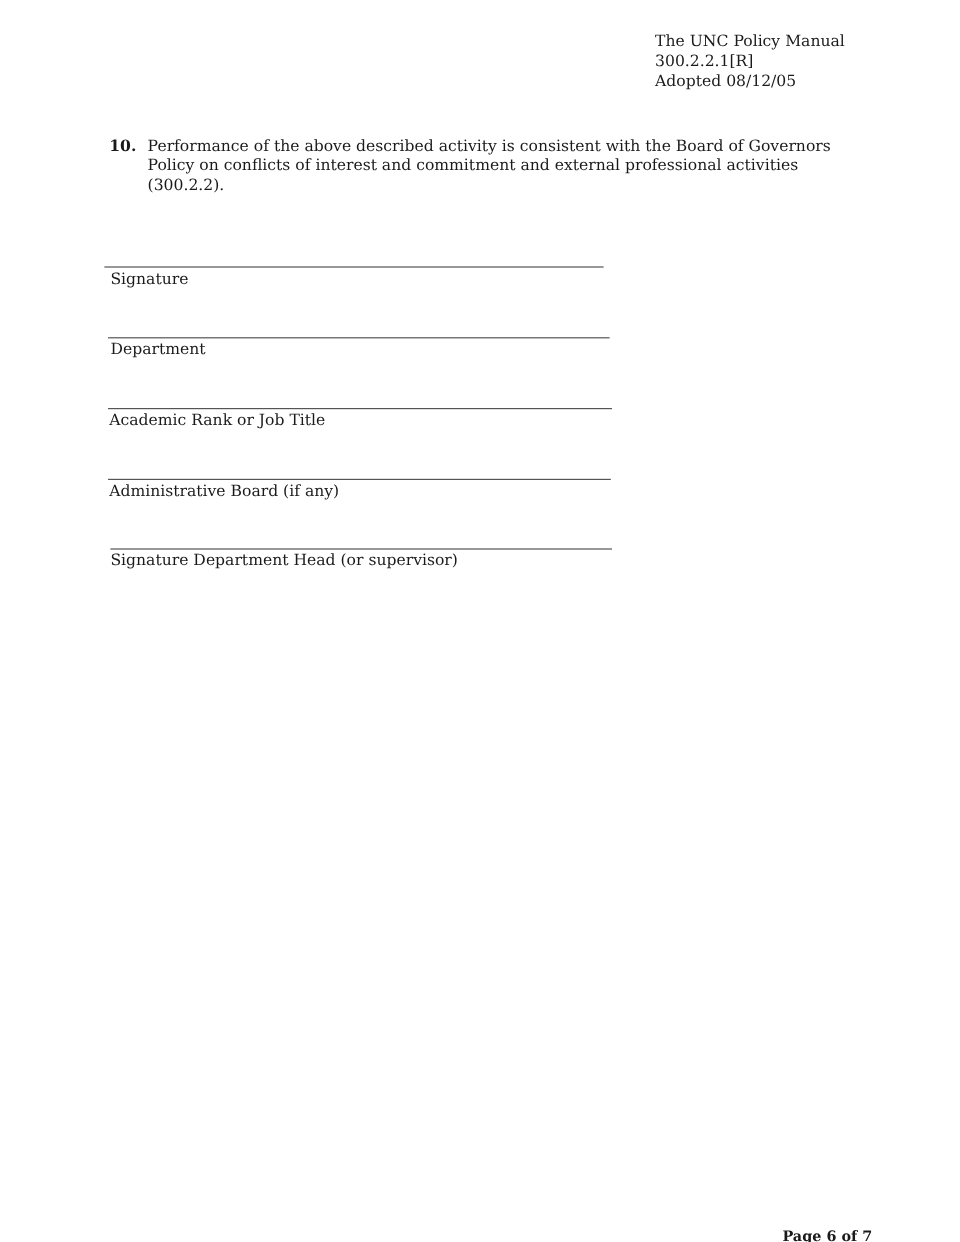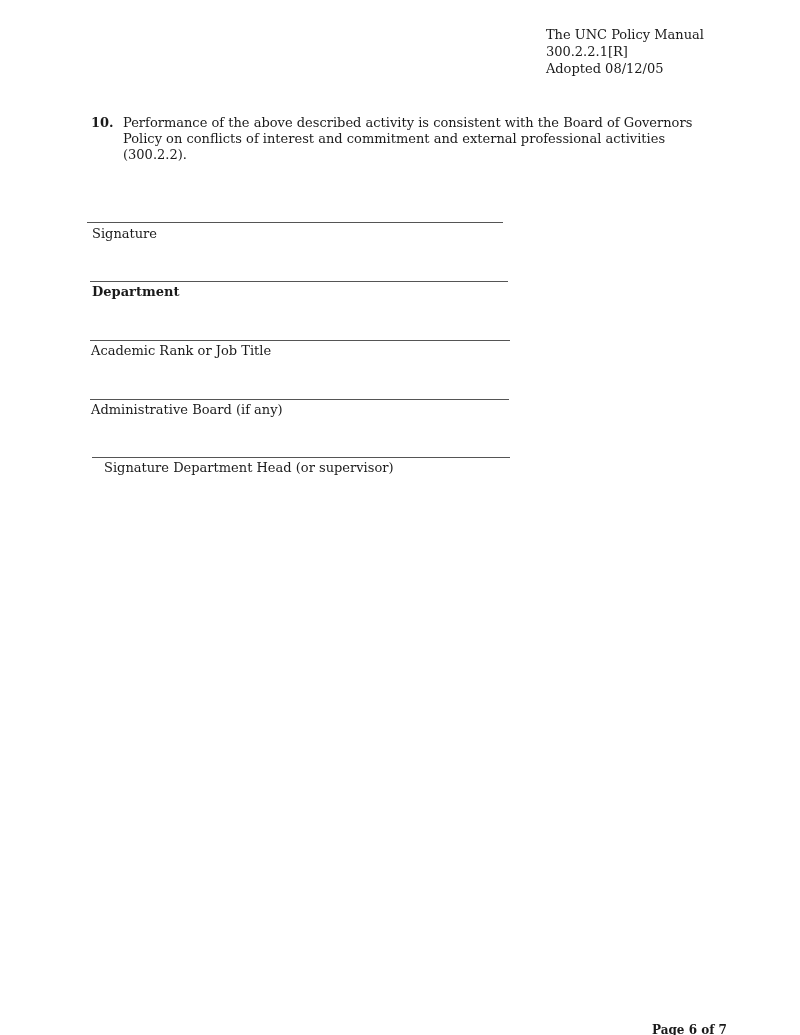--- a/index.html
+++ b/index.html
@@ -26,25 +26,25 @@
 <div class="item">
   <span class="num">10.</span>
   <div class="text">Performance of the above described activity is consistent with the Board of Governors Policy on conflicts of interest and commitment and external professional activities (300.2.2).</div>
 </div>
 
 <div>
   <div class="sig-line" style="left:87px; top:222px; width:416px;"></div>
   <div class="sig-label" style="left:92px; top:226px;">Signature</div>
 
   <div class="sig-line" style="left:90px; top:281px; width:418px;"></div>
-  <div class="sig-label" style="left:92px; top:284px;font-weight:bold;">Department</div>
+  <div class="sig-label" style="left:92px; top:284px;">Department</div>
 
   <div class="sig-line" style="left:90px; top:340px; width:420px;"></div>
   <div class="sig-label" style="left:91px; top:343px;">Academic Rank or Job Title</div>
 
   <div class="sig-line" style="left:90px; top:399px; width:419px;"></div>
   <div class="sig-label" style="left:91px; top:402px;">Administrative  Board  (if any)</div>
 
   <div class="sig-line" style="left:92px; top:457px; width:418px;"></div>
-  <div class="sig-label" style="left:104px; top:460px;">Signature Department Head (or supervisor)</div>
+  <div class="sig-label" style="left:92px; top:460px;">Signature Department Head (or supervisor)</div>
 </div>
 
 <div class="footer">Page 6 of 7</div>
 
 </body></html>

